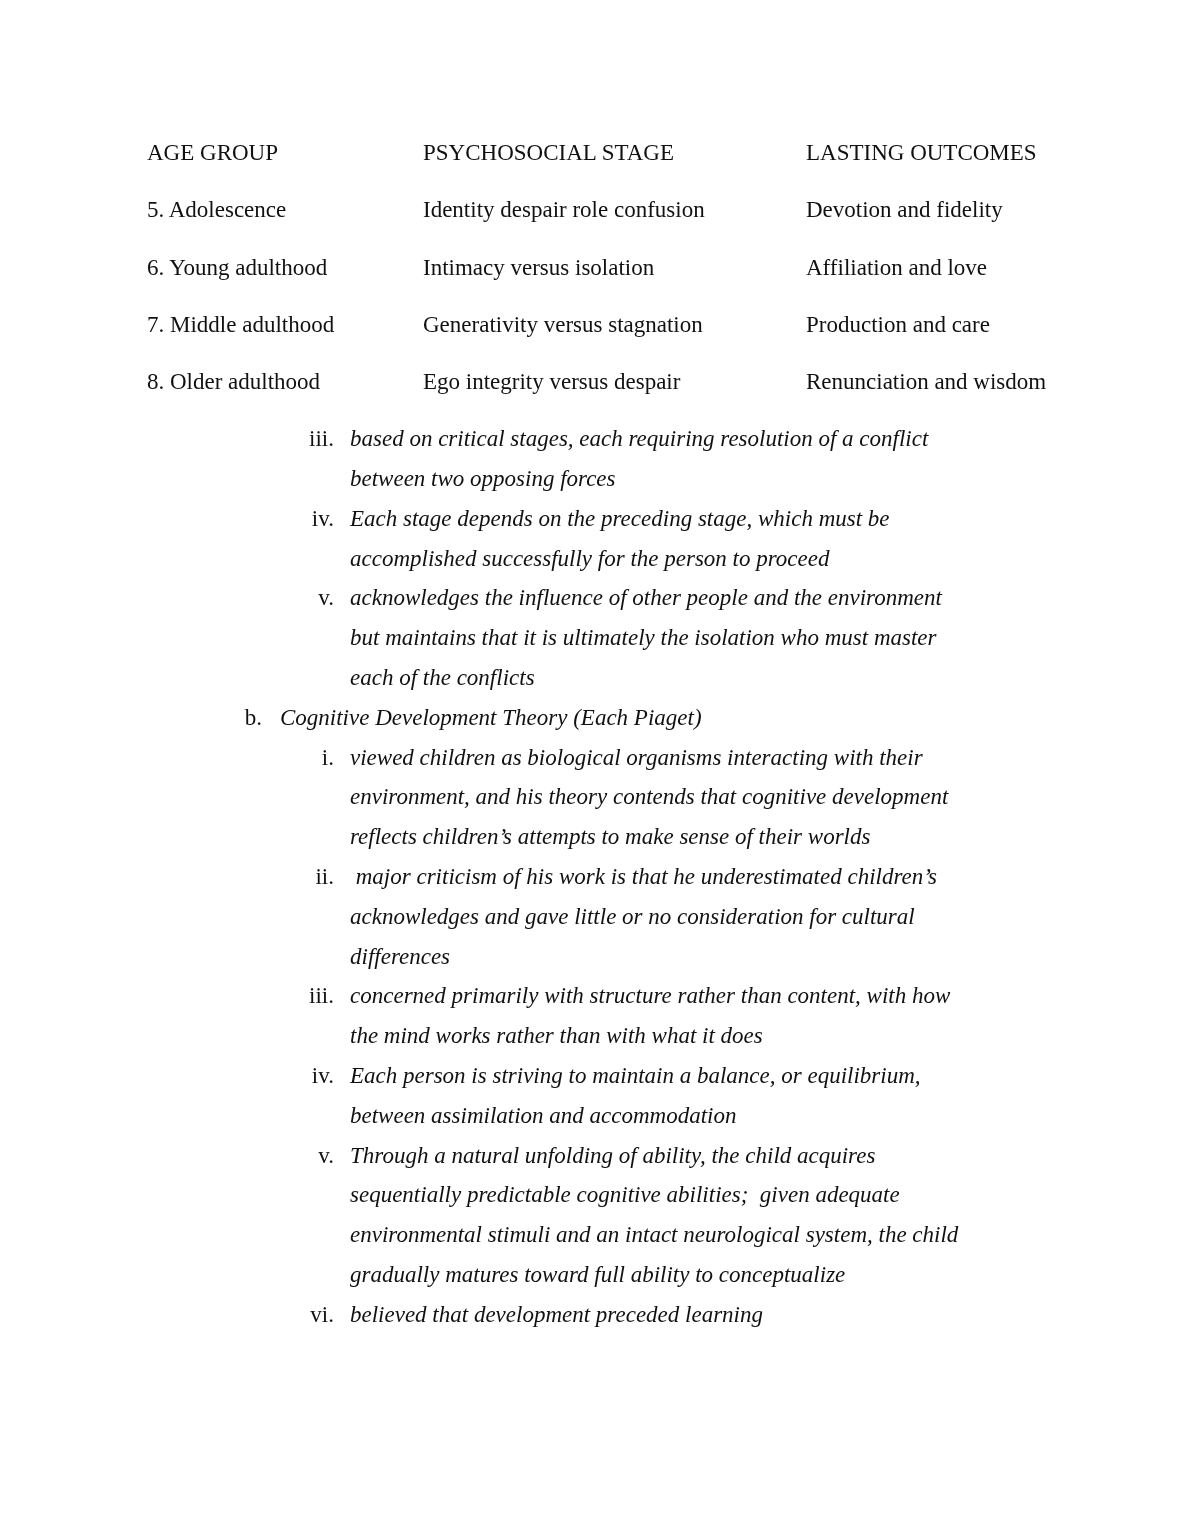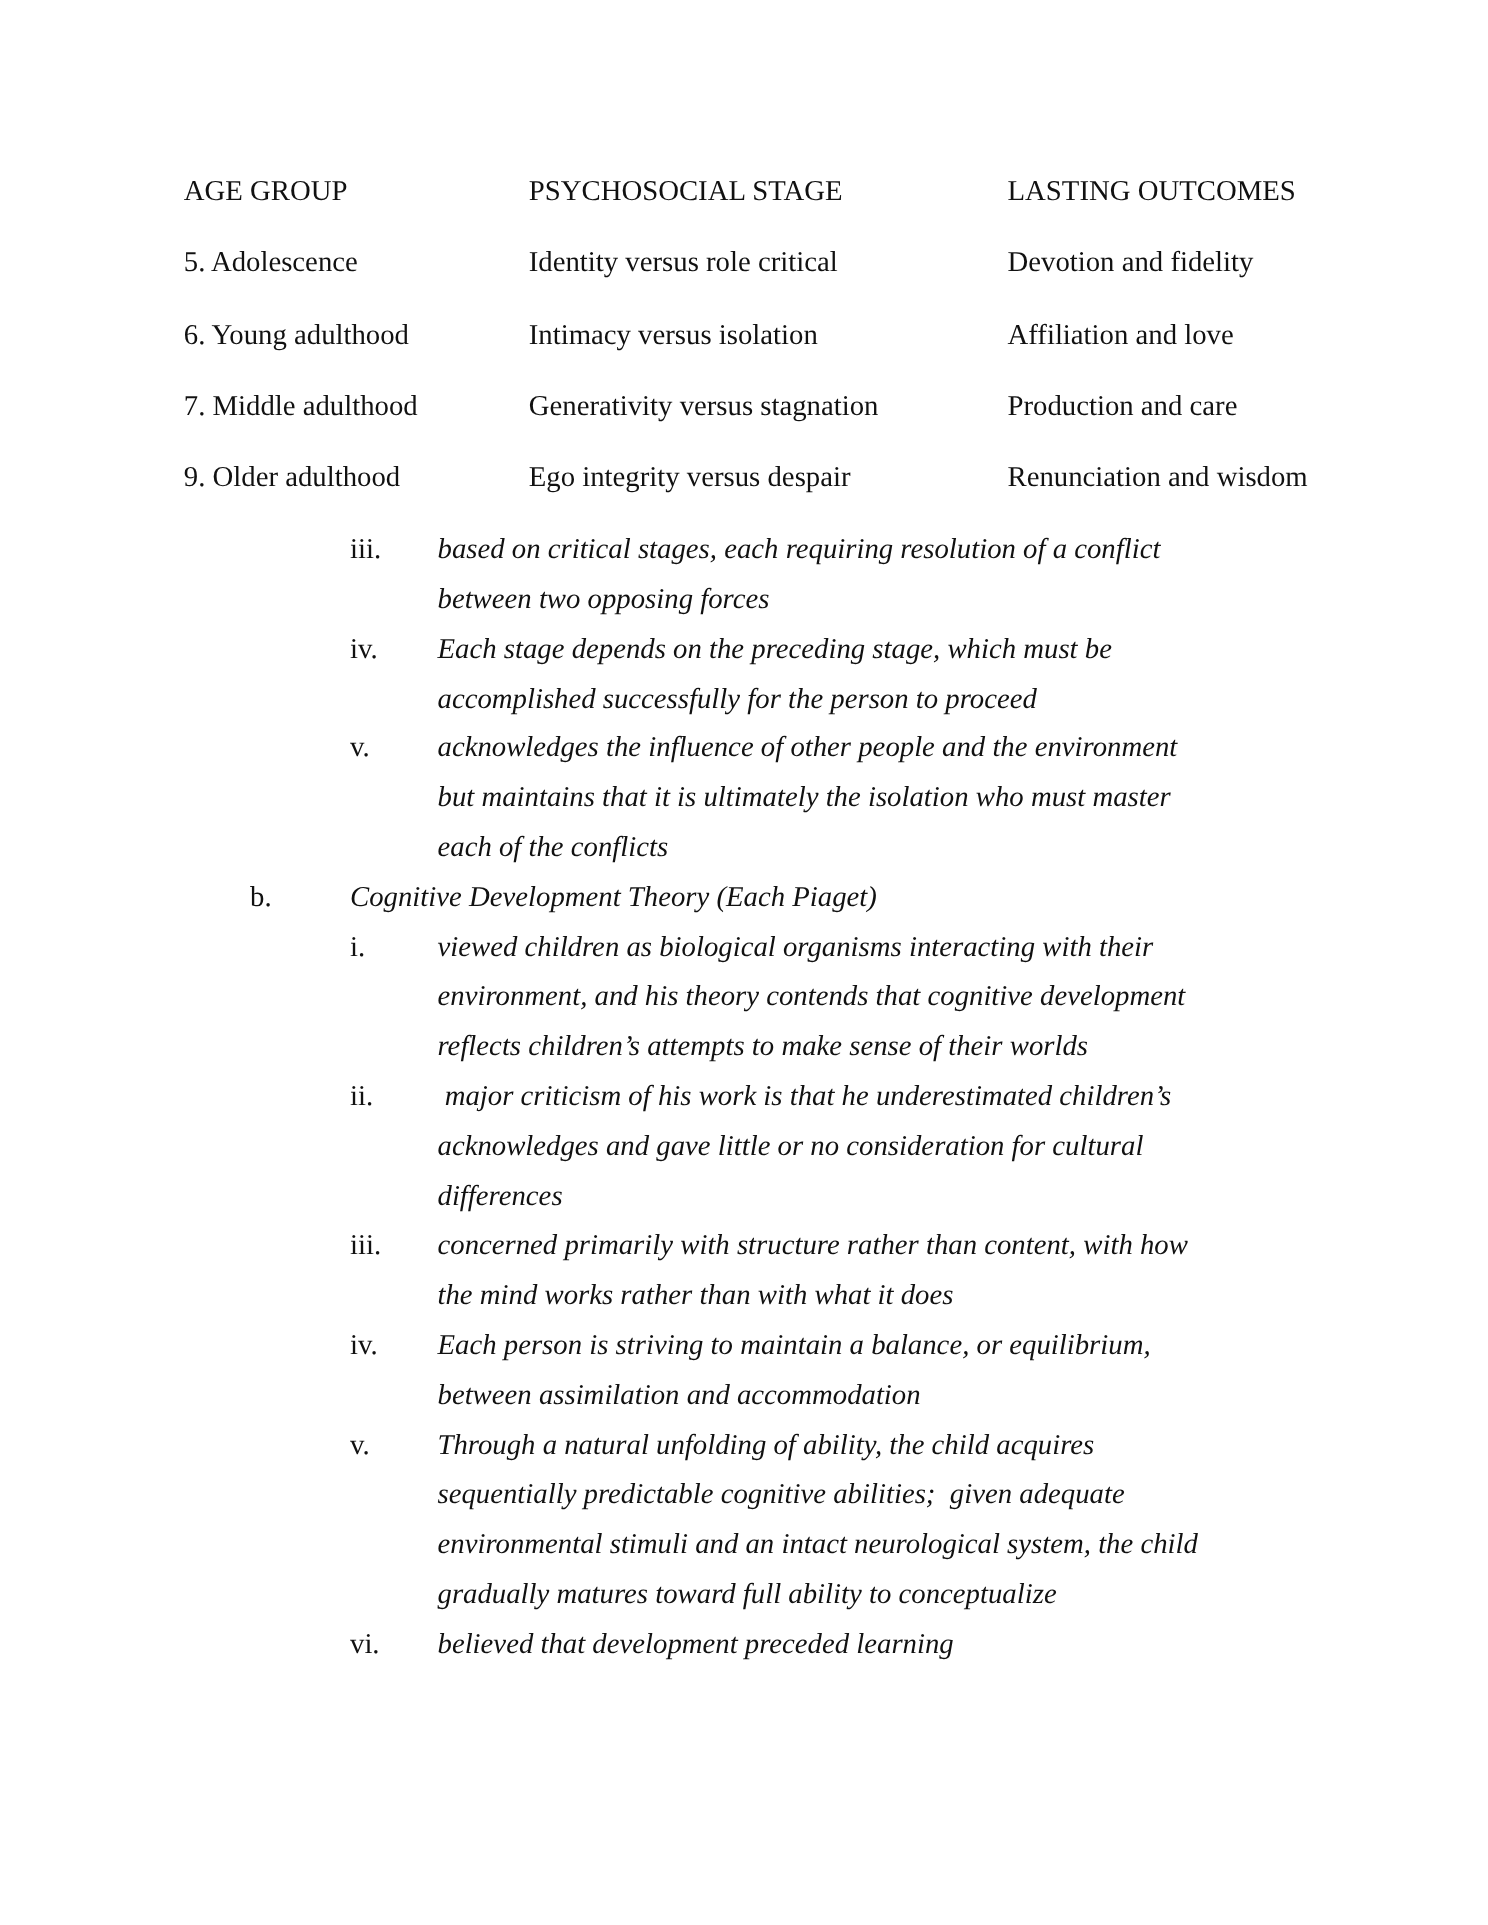--- a/index.html
+++ b/index.html
@@ -34,20 +34,21 @@
 
     .item {
       position: absolute;
       left: 0;
       width: 1190px;
     }
     .marker {
       position: absolute;
       white-space: nowrap;
       line-height: 28px;
+      text-align: right;
     }
     .marker.roman {
       left: 280px;
       width: 54px;
     }
     .marker.alpha {
       left: 200px;
       width: 62px;
     }
     .line {
@@ -64,38 +65,38 @@
 
 <div class="page">
 
   <div>
     <div class="tbl-cell col-age" style="top:139px">AGE GROUP</div>
     <div class="tbl-cell col-stage" style="top:139px">PSYCHOSOCIAL STAGE</div>
     <div class="tbl-cell col-outcome" style="top:139px">LASTING OUTCOMES</div>
 
     <div>
       <div class="tbl-cell col-age" style="top:196px">5. Adolescence</div>
-      <div class="tbl-cell col-stage" style="top:196px">Identity versus role critical</div>
+      <div class="tbl-cell col-stage" style="top:196px">Identity despair role confusion</div>
       <div class="tbl-cell col-outcome" style="top:196px">Devotion and fidelity</div>
     </div>
 
     <div>
       <div class="tbl-cell col-age" style="top:254px">6. Young adulthood</div>
       <div class="tbl-cell col-stage" style="top:254px">Intimacy versus isolation</div>
       <div class="tbl-cell col-outcome" style="top:254px">Affiliation and love</div>
     </div>
 
     <div>
       <div class="tbl-cell col-age" style="top:311px">7. Middle adulthood</div>
       <div class="tbl-cell col-stage" style="top:311px">Generativity versus stagnation</div>
       <div class="tbl-cell col-outcome" style="top:311px">Production and care</div>
     </div>
 
     <div>
-      <div class="tbl-cell col-age" style="top:368px">9. Older adulthood</div>
+      <div class="tbl-cell col-age" style="top:368px">8. Older adulthood</div>
       <div class="tbl-cell col-stage" style="top:368px">Ego integrity versus despair</div>
       <div class="tbl-cell col-outcome" style="top:368px">Renunciation and wisdom</div>
     </div>
   </div>
 
   <div>
     <div class="item">
       <span class="marker roman" style="top:425px">iii.</span>
       <span class="line l2" style="top:425px">based on critical stages, each requiring resolution of a conflict</span>
       <span class="line l2" style="top:465px">between two opposing forces</span>

